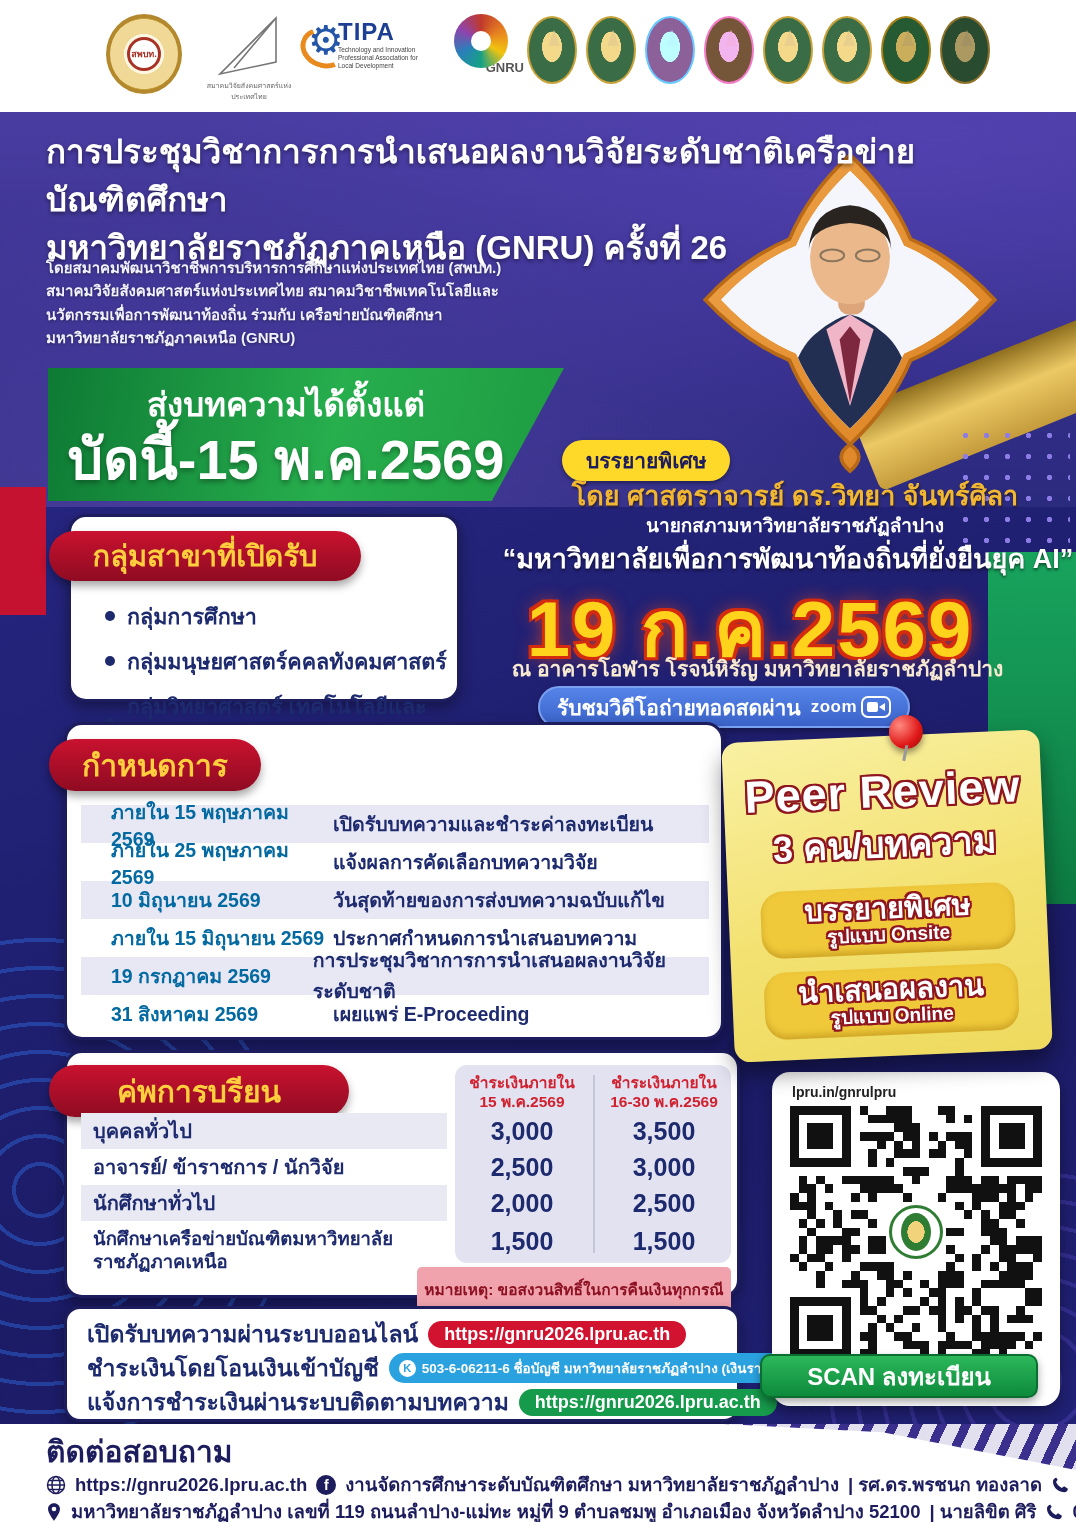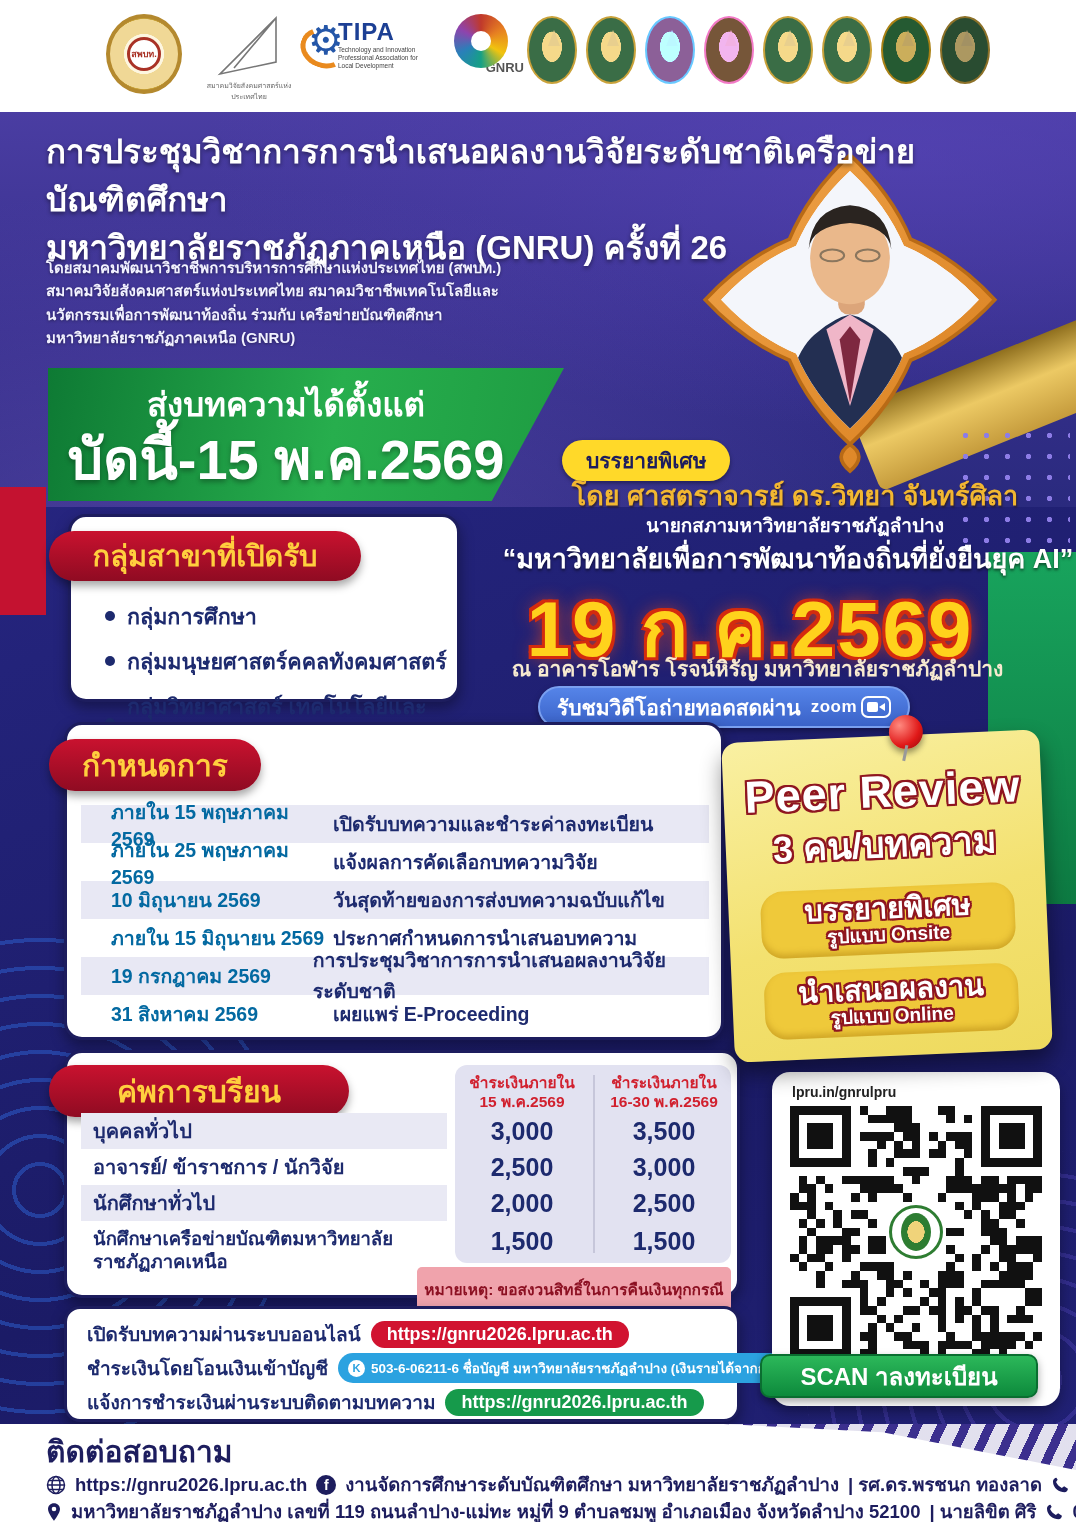--- a/index.html
+++ b/index.html
@@ -144,21 +144,21 @@
   .fee-label.stripe { background:#e9e9f4; }
   .fee-num { position:absolute; width:130px; text-align:center; color:#1d2a6e; font-size:25px; font-weight:800; }
   .fn1 { left:390px; } .fn2 { left:532px; }
   .note-bar { position:absolute; left:350px; top:214px; width:314px; height:45px; background:#f0a3ac; border-radius:5px;
       color:#8c1022; font-size:15.5px; font-weight:700; display:flex; align-items:center; justify-content:center; }
 
   
   .links-card { left:64px; top:1306px; width:676px; height:116px; border-radius:16px; }
   .link-row { position:absolute; left:20px; display:flex; align-items:center; gap:10px; height:30px; }
   .lr0 { top:10px; } .lr1 { top:44px; } .lr2 { top:78px; }
-  .link-label { color:#1d2a6e; font-size:19px; font-weight:700; white-space:nowrap; }
+  .link-label { color:#1d2a6e; font-size:23px; font-weight:700; white-space:nowrap; }
   .link-pill { border-radius:999px; color:#fff; font-weight:800; font-size:18px; padding:3px 16px;
       display:inline-flex; align-items:center; gap:6px; white-space:nowrap; }
   .lp-red { background:#d11330; } .lp-green { background:#169a4b; }
   .lp-blue { background:#2ba2e0; font-size:13.5px; font-weight:700; padding:4px 10px; }
   .bank-dot { width:17px; height:17px; border-radius:50%; background:#fff; color:#2ba2e0; font-size:11px; font-weight:800;
       display:inline-flex; align-items:center; justify-content:center; flex:0 0 auto; }
 
   
   .qr-card { left:772px; top:1072px; width:288px; height:334px; border:none; border-radius:18px; }
   .qr-caption { position:absolute; left:20px; top:12px; font-size:14px; font-weight:800; color:#222; }
@@ -685,21 +685,21 @@
             <rect x="9" y="28" width="1" height="1"></rect>
             <rect x="15" y="28" width="1" height="1"></rect>
             <rect x="17" y="28" width="1" height="1"></rect>
             <rect x="21" y="28" width="1" height="1"></rect>
             <rect x="22" y="28" width="1" height="1"></rect>
             <rect x="24" y="28" width="1" height="1"></rect>
           </g>
       </svg>
       <div class="qr-emblem"></div>
     </div>
-    <div class="scan-bar">SCAN าลงทะเบียน</div>
+    <div class="scan-bar">SCAN ลงทะเบียน</div>
   </div>
 
   <div class="contact">
     <div class="contact-wave"></div>
     <div class="contact-title">ติดต่อสอบถาม</div>
     <div class="c-line cl1">
       <span class="icon-svg">
         <svg width="20" height="20" viewBox="0 0 20 20" fill="none" stroke="#1d1d5e" stroke-width="1.5">
           <circle cx="10" cy="10" r="8.5"></circle>
             <ellipse cx="10" cy="10" rx="4" ry="8.5"></ellipse>

